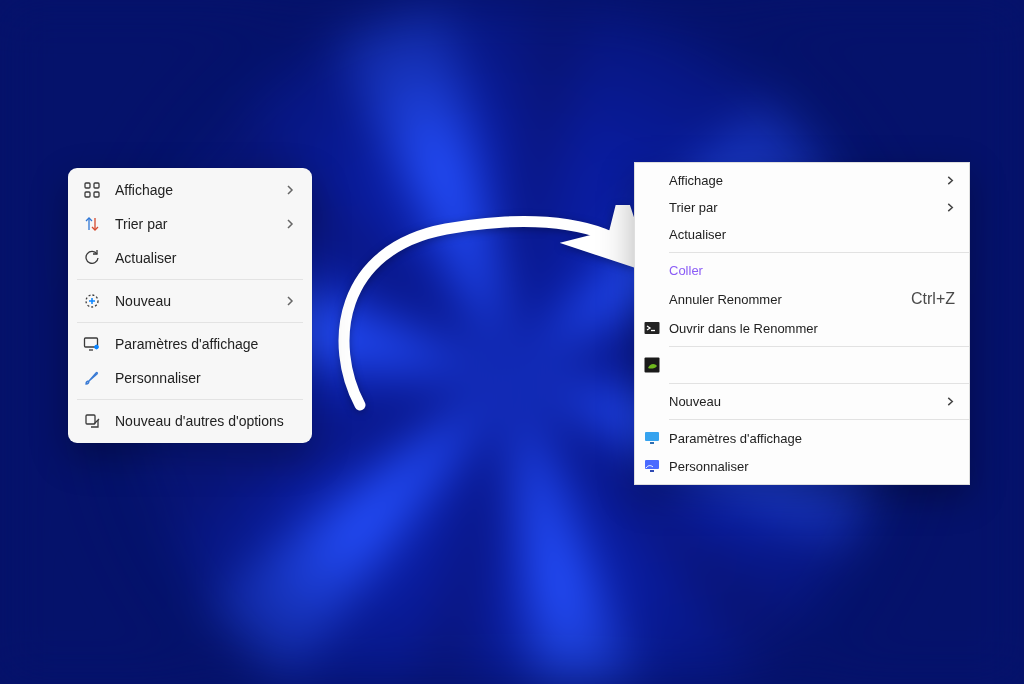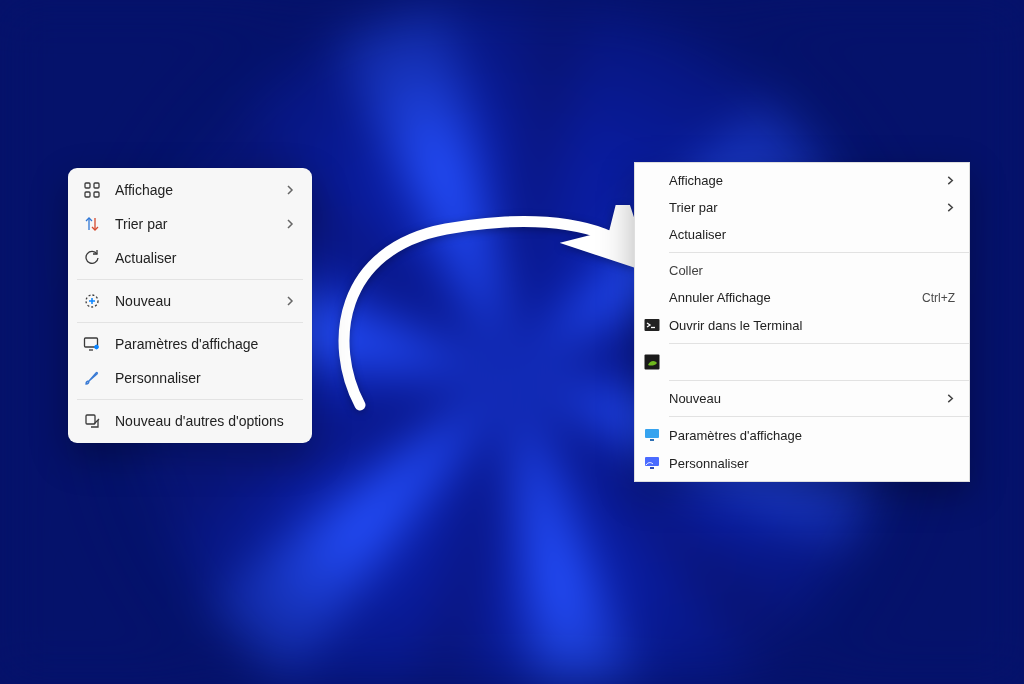--- a/index.html
+++ b/index.html
@@ -73,26 +73,26 @@
       box-shadow:0 12px 34px rgba(0,0,0,.30);
       border:1px solid rgba(0,0,0,.12);
       font-size:13px;
       padding:4px 0;
     }
     .menu10 .row{
       display:flex;align-items:center;gap:0;
       padding:6px 14px 6px 0;cursor:default;
       position:relative;min-height:24px;
     }
-    .menu10 .row.disabled{color:#404040;}
+    .menu10 .row.disabled{color:#8b5cf6;}
     .menu10 .icw{
       width:34px;display:flex;align-items:center;justify-content:center;flex-shrink:0;
     }
     .menu10 .icw svg{width:16px;height:16px;}
-    .menu10 .short{margin-left:auto;color:#4a4a4a;font-size:12px;}
+    .menu10 .short{margin-left:auto;color:#4a4a4a;font-size:16px;}
     .menu10 .chev{margin-left:auto;color:#555;display:flex;}
     .menu10 .chev svg{width:9px;height:9px;stroke:#444;stroke-width:1.6;fill:none;}
     .menu10 hr{
       border:none;border-top:1px solid #e2e2e2;margin:4px 0 4px 34px;
     }
   </style>
 </head>
 <body>
 
 <div class="wallpaper"></div>
@@ -236,33 +236,33 @@
 
   <hr>
 
   <div class="row disabled">
     <span class="icw"></span>
     <span>Coller</span>
   </div>
 
   <div class="row">
     <span class="icw"></span>
-    <span>Annuler Affichage</span>
+    <span>Annuler Renommer</span>
     <span class="short">Ctrl+Z</span>
   </div>
 
   <div class="row">
     <span class="icw">
       <svg viewBox="0 0 16 16">
           <rect x="0.5" y="2" width="15" height="12" fill="#222" stroke="none" rx="1"></rect>
           <path d="M3 6l3 2-3 2" stroke="#fff" stroke-width="1.3" fill="none"></path>
           <line x1="7" y1="10.5" x2="11" y2="10.5" stroke="#fff" stroke-width="1.3"></line>
         </svg>
     </span>
-    <span>Ouvrir dans le Terminal</span>
+    <span>Ouvrir dans le Renommer</span>
   </div>
 
   <hr>
 
   <div class="row">
     <span class="icw">
       <svg viewBox="0 0 16 16">
           <rect x="0.5" y="0.5" width="15" height="15" fill="#1a1a1a" stroke="none" rx="1"></rect>
           <path d="M4 11c2-5 7-5 9-2-2 3-7 3-9 2z" fill="#6fb91e"></path>
         </svg>

